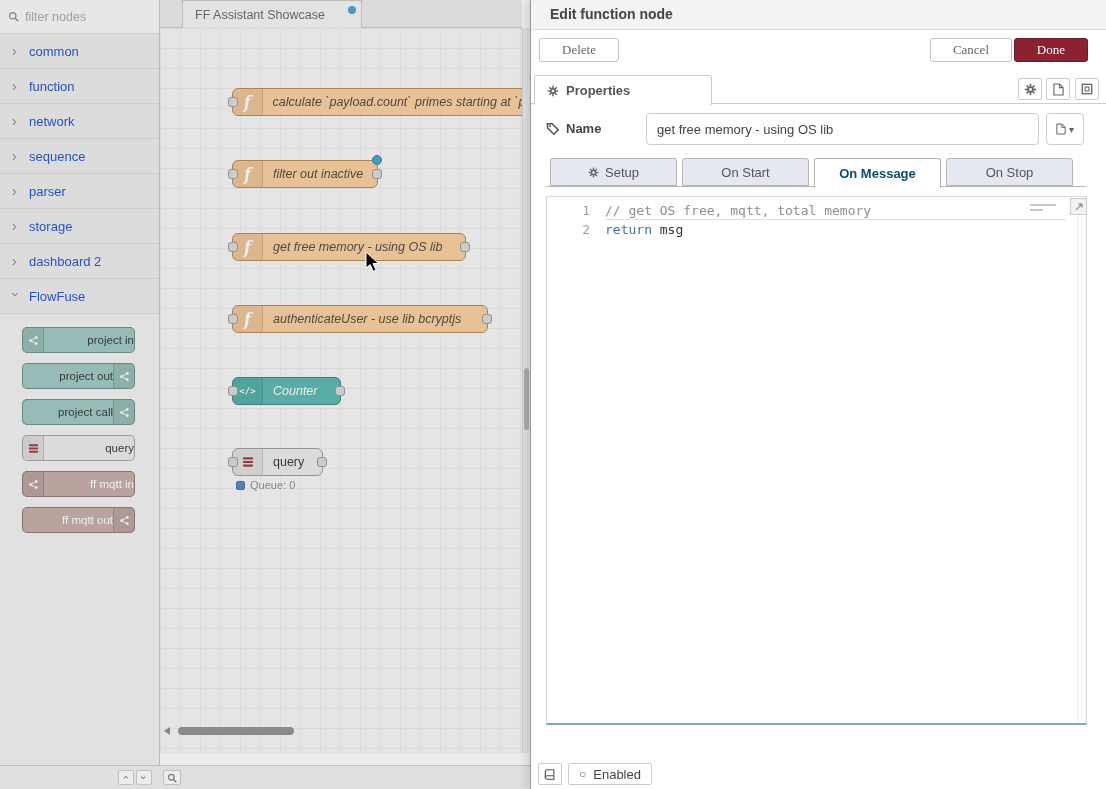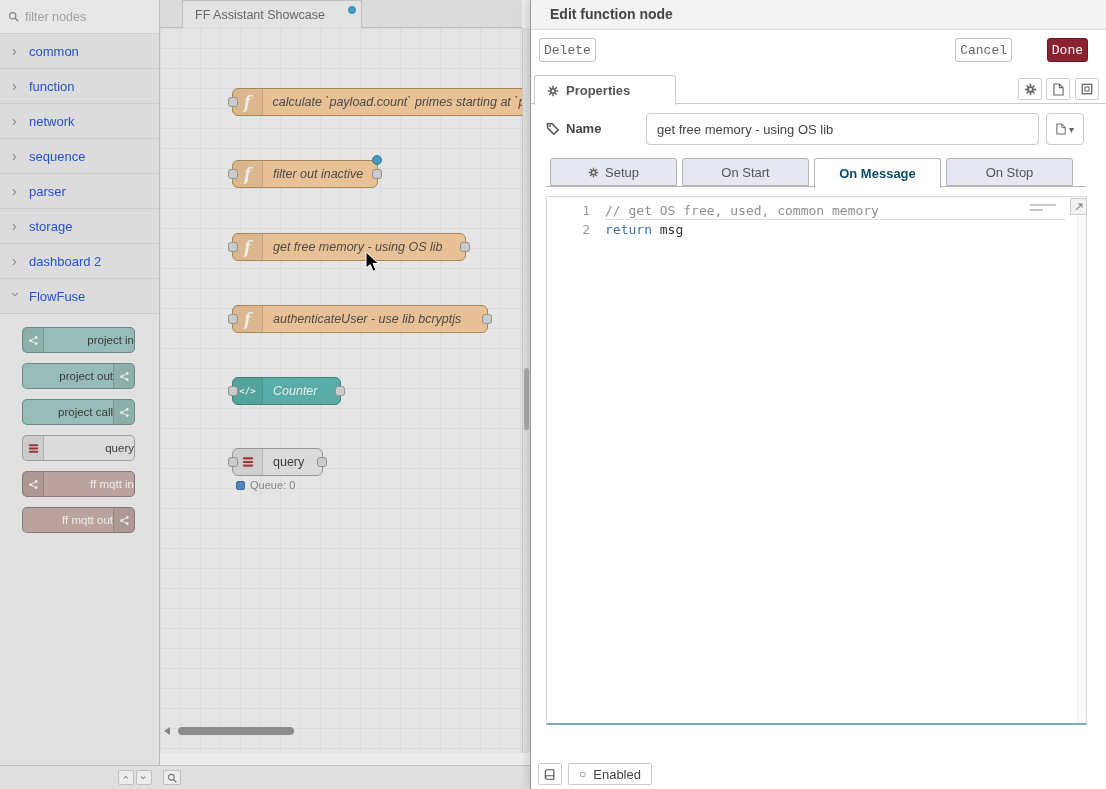--- a/index.html
+++ b/index.html
@@ -86,27 +86,27 @@
          z-index:40;pointer-events:none}
   .cursor{position:absolute;left:365px;top:251px;z-index:60}
 
   
   .tray{position:absolute;left:530px;top:0;width:576px;height:789px;background:#fff;
         border-left:1px solid #999;z-index:50;box-shadow:-3px 0 8px rgba(0,0,0,.12)}
   .tray-header{position:absolute;top:0;left:0;right:0;height:30px;background:#f3f3f3;
         border-bottom:1px solid #ddd;line-height:29px;padding-left:19px;font-size:14px;
         font-weight:bold;color:#444}
   .btn{height:24px;background:#fff;border:1px solid #c3c3c3;border-radius:3px;font-size:13px;
-       color:#666;display:inline-flex;align-items:center;justify-content:center;padding:0 4px;
-       font-family:Liberation Mono, monospace;cursor:pointer}
+       color:#666;display:inline-flex;align-items:center;justify-content:center;padding:0 22px;
+       font-family:Liberation Serif, serif;cursor:pointer}
   .btn-delete{position:absolute;left:8px;top:38px}
   .btn-cancel{position:absolute;right:94px;top:38px}
   .btn-done{position:absolute;right:18px;top:38px;background:#8b2232;border-color:#6e1a27;color:#fff}
   .props-row{position:absolute;left:0;right:0;top:75px;height:29px;border-bottom:1px solid #ccc}
-  .props-tab{position:absolute;left:3px;top:0;height:30px;width:142px;background:#fff;
+  .props-tab{position:absolute;left:3px;top:0;height:30px;width:178px;background:#fff;
        border:1px solid #ccc;border-bottom:none;border-radius:3px 3px 0 0;display:flex;
        align-items:center;gap:7px;padding-left:12px;font-weight:bold;color:#555;cursor:pointer}
   .tbtn{position:absolute;top:3px;width:24px;height:22px;background:#fff;border:1px solid #ccc;
        border-radius:2px;display:flex;align-items:center;justify-content:center;cursor:pointer}
   .tbtn-gear{right:64px}.tbtn-doc{right:36px}.tbtn-expand{right:7px}
   .name-row{position:absolute;left:0;right:0;top:113px;height:34px}
   .tag-icon{position:absolute;left:15px;top:9px}
   .name-label{position:absolute;left:35px;top:8px;font-weight:bold;color:#444}
   .name-input{position:absolute;left:115px;top:0;width:393px;height:32px;border:1px solid #ccc;
        border-radius:4px;padding:0 10px;font-size:13px;color:#444;font-family:inherit;background:#fff}
@@ -446,21 +446,21 @@
         <span>On Stop</span>
       </div>
     </div>
 
     <div class="editor">
       <div class="gutter">
         <div>1</div>
         <div>2</div>
       </div>
       <div class="codearea">
-        <div class="cline current"><span class="tok-comment">// get OS free, used, common memory</span></div>
+        <div class="cline current"><span class="tok-comment">// get OS free, mqtt, total memory</span></div>
         <div class="cline"><span class="tok-keyword">return</span><span class="tok-plain"> msg</span></div>
       </div>
       <div class="minimap">
           <i></i>
           <i></i>
         </div>
       <div class="ed-scroll"></div>
       <div class="ed-expand">
         <svg width="10" height="10" viewBox="0 0 14 14">
             <path d="M3,11 L11,3 M6,3 h5 v5" stroke="#888" fill="none" stroke-width="1.6"></path>

